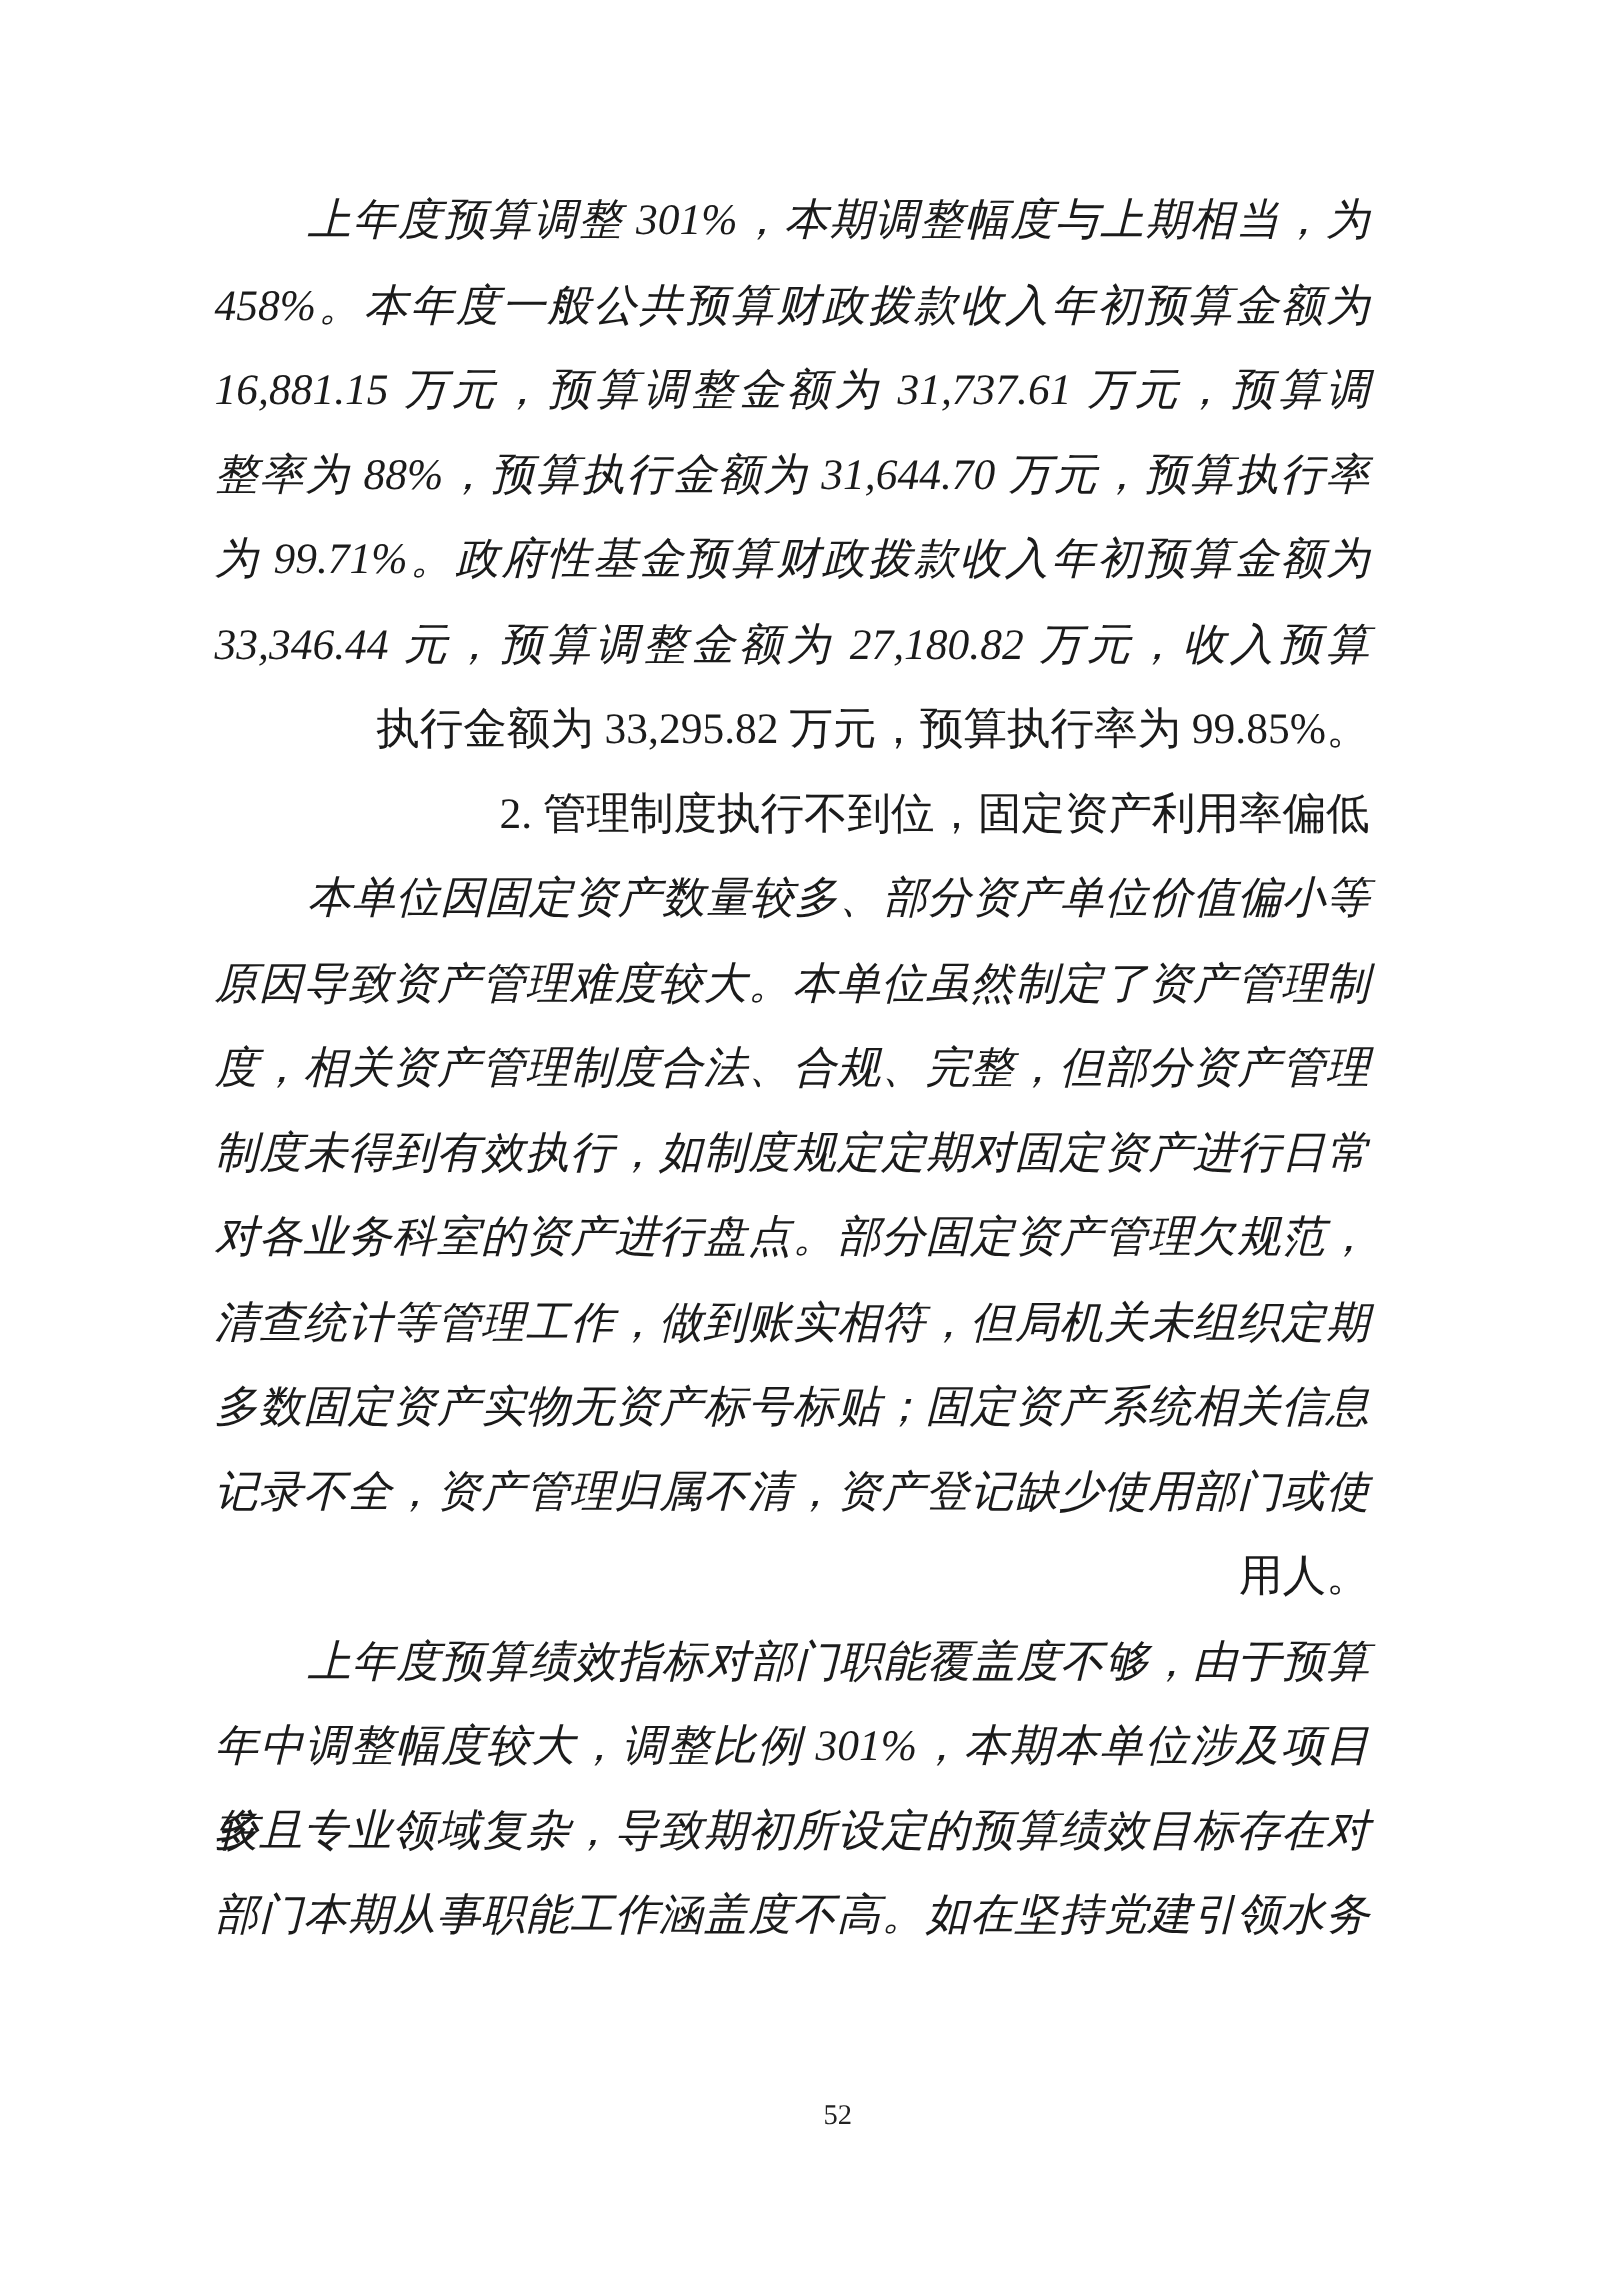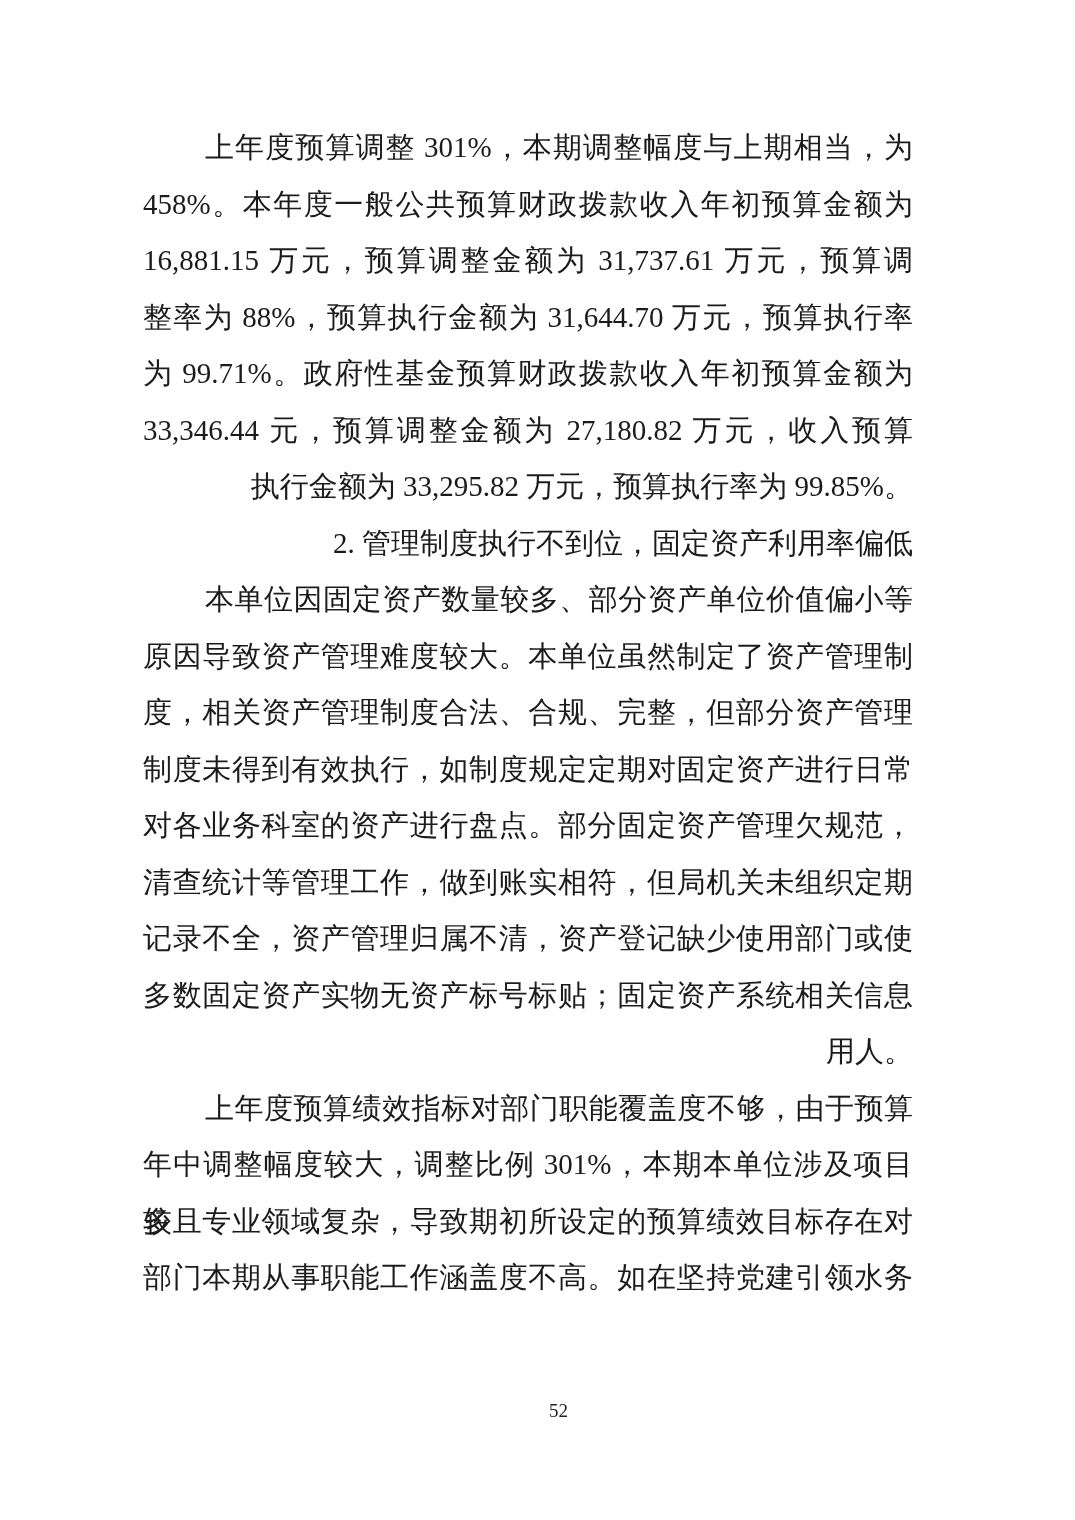--- a/index.html
+++ b/index.html
@@ -30,20 +30,21 @@
     font-size: 29px;
     line-height: 56.5px;
     height: 56.5px;
     text-align: right;
     white-space: normal;
   }
   .line.justify {
     text-align: justify;
     text-align-last: justify;
     text-justify: inter-character;
+    font-style: italic;
   }
   .line.indent {
     text-indent: 62px;
   }
   .footer {
     position: absolute;
     top: 1400px;
     left: 0;
     width: 1075px;
     text-align: center;
@@ -66,22 +67,22 @@
       <div class="line justify">为 99.71%。政府性基金预算财政拨款收入年初预算金额为</div>
       <div class="line justify">33,346.44 元，预算调整金额为 27,180.82 万元，收入预算</div>
       <div class="line">执行金额为 33,295.82 万元，预算执行率为 99.85%。</div>
       <div class="line indent">2. 管理制度执行不到位，固定资产利用率偏低</div>
       <div class="line indent justify">本单位因固定资产数量较多、部分资产单位价值偏小等</div>
       <div class="line justify">原因导致资产管理难度较大。本单位虽然制定了资产管理制</div>
       <div class="line justify">度，相关资产管理制度合法、合规、完整，但部分资产管理</div>
       <div class="line justify">制度未得到有效执行，如制度规定定期对固定资产进行日常</div>
       <div class="line justify">对各业务科室的资产进行盘点。部分固定资产管理欠规范，</div>
       <div class="line justify">清查统计等管理工作，做到账实相符，但局机关未组织定期</div>
+      <div class="line justify">多数固定资产实物无资产标号标贴；固定资产系统相关信息</div>
       <div class="line justify">记录不全，资产管理归属不清，资产登记缺少使用部门或使</div>
-      <div class="line justify">多数固定资产实物无资产标号标贴；固定资产系统相关信息</div>
       <div class="line">用人。</div>
       <div class="line indent justify">上年度预算绩效指标对部门职能覆盖度不够，由于预算</div>
       <div class="line justify">年中调整幅度较大，调整比例 301%，本期本单位涉及项目较</div>
       <div class="line justify">多且专业领域复杂，导致期初所设定的预算绩效目标存在对</div>
       <div class="line justify">部门本期从事职能工作涵盖度不高。如在坚持党建引领水务</div>
     </div>
   <div class="footer">
     <span class="pageno">52</span>
   </div>
 </div>

